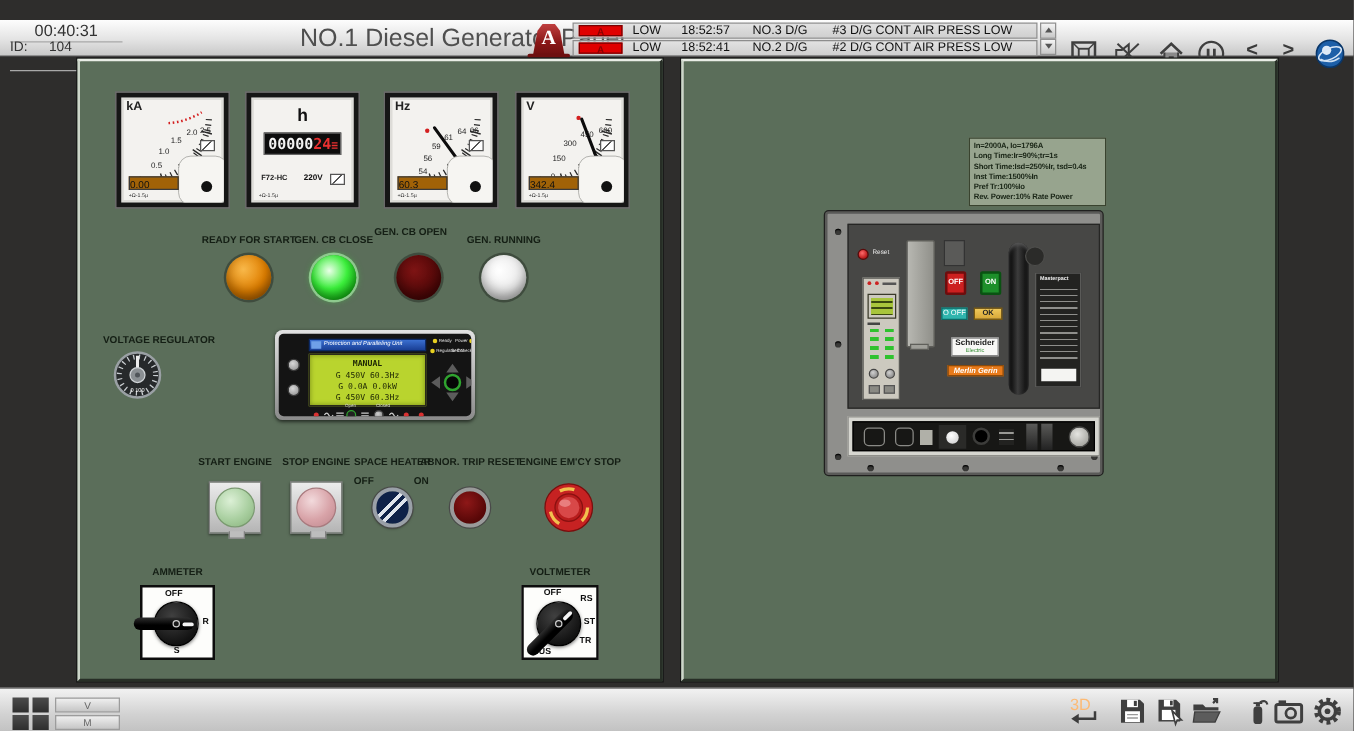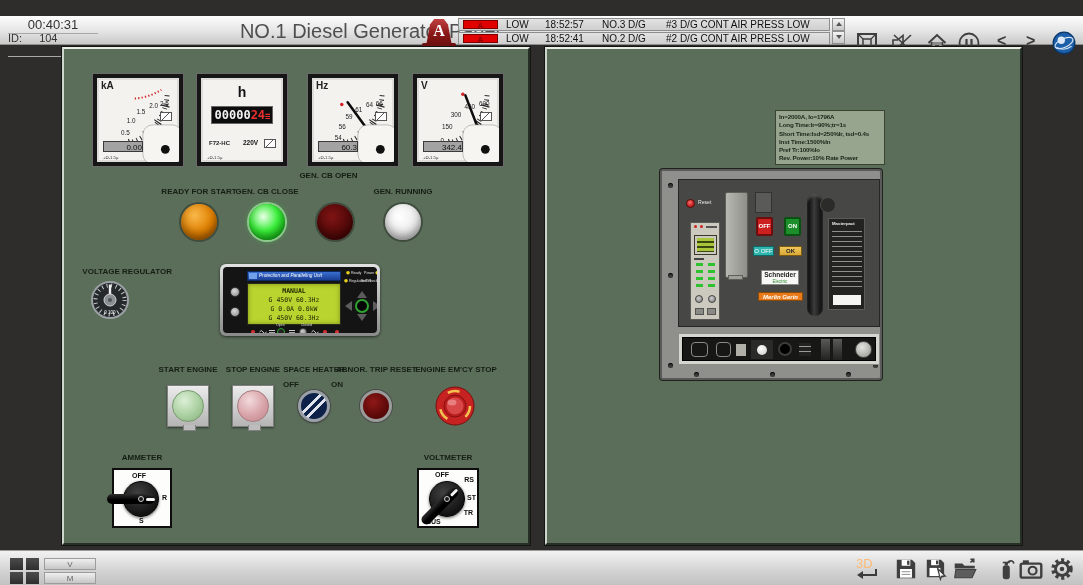--- a/index.html
+++ b/index.html
@@ -70,22 +70,22 @@
   .gface .ticks-minor{fill:none;stroke:#2a2a2a;stroke-width:5;stroke-dasharray:1 3.4;}
   .gface .ticks-major{fill:none;stroke:#2a2a2a;stroke-width:9;stroke-dasharray:1.2 17;}
   .gface .redzone{fill:none;stroke:#d42020;stroke-width:2;stroke-dasharray:1.3 2.2;}
   .gface .reddot{fill:#d42020;}
   .gface text{font-family:"Liberation Sans",sans-serif;font-size:6.5px;fill:#222;text-anchor:middle;}
   .gface .needle{stroke:#0c0c0c;stroke-width:2.6;stroke-linecap:round;}
   .gface .cover{fill:#f6f5f2;stroke:#9a9a96;stroke-width:.6;}
   .gface .pivotdot{fill:#111;}
   .gbadge{position:absolute;right:7px;top:34px;width:12px;height:9px;border:1px solid #555;background:
     linear-gradient(135deg,transparent 44%,#555 44%,#555 52%,transparent 52%),#fff;}
-  .greadout{position:absolute;left:6px;bottom:10px;width:40px;height:11px;background:#a3a3a3;
-    border:1px solid #3a3a3a;font-size:8px;color:#111;text-align:right;line-height:11px;}
+  .greadout{position:absolute;left:6px;bottom:10px;width:40px;height:11px;background:#a16207;
+    border:1px solid #3a3a3a;font-size:8px;color:#111;text-align:left;line-height:11px;}
   .gclass{position:absolute;left:6px;bottom:2px;font-size:5px;color:#333;transform:scale(.85);transform-origin:left;}
   .hunit{position:absolute;left:0;right:0;top:6px;text-align:center;font-size:14px;font-weight:bold;color:#111;}
   .hcounter{position:absolute;left:10px;top:28px;width:62px;height:18px;background:#0d0d0d;border:1px solid #666;
     font-family:"DejaVu Sans Mono",monospace;font-size:12px;font-weight:bold;line-height:16px;text-align:center;}
   .hblack{color:#f2f2f2;}
   .hred{color:#e83030;}
   .hroll{color:#e83030;font-size:9px;letter-spacing:-1px;}
   .hmodel{position:absolute;left:8px;bottom:16px;font-size:6px;font-weight:bold;color:#222;}
   .hrating{position:absolute;left:42px;bottom:16px;font-size:6.5px;font-weight:bold;color:#111;}
   .gauge .badge-low{top:auto;bottom:8px;}
@@ -373,21 +373,21 @@
         <rect class="cover" x="47" y="47" width="40" height="40" rx="10"></rect>
         <circle class="piv otdot" cx="70" cy="72" r="4.5" fill="#111"></circle>
       </svg>
       <div class="gbadge"></div>
       <div class="greadout">342.4</div>
       <div class="gclass">+Ω-1.5µ</div>
     </div>
 
     <div class="plabel" style="left:90px;top:138px;width:90px;">READY FOR START</div>
     <div class="plabel" style="left:158px;top:138px;width:90px;">GEN. CB CLOSE</div>
-    <div class="plabel" style="left:226px;top:122px;width:77px;">GEN. CB OPEN</div>
+    <div class="plabel" style="left:226px;top:132px;width:77px;">GEN. CB OPEN</div>
     <div class="plabel" style="left:294px;top:138px;width:90px;">GEN. RUNNING</div>
     <div class="lamp orange" style="left:117px;top:155px;"></div>
     <div class="lamp green" style="left:185px;top:155px;"></div>
     <div class="lamp darkred" style="left:253px;top:155px;"></div>
     <div class="lamp white" style="left:321px;top:155px;"></div>
 
     <div class="plabel" style="left:4px;top:218px;width:104px;text-align:right;">VOLTAGE REGULATOR</div>
     <div class="regknob" style="left:26px;top:231px;">
       <svg width="40" height="40" viewBox="0 0 40 40">
         <circle cx="20" cy="20" r="18" fill="#26292b" stroke="#9aa0a4" stroke-width="2"></circle>

